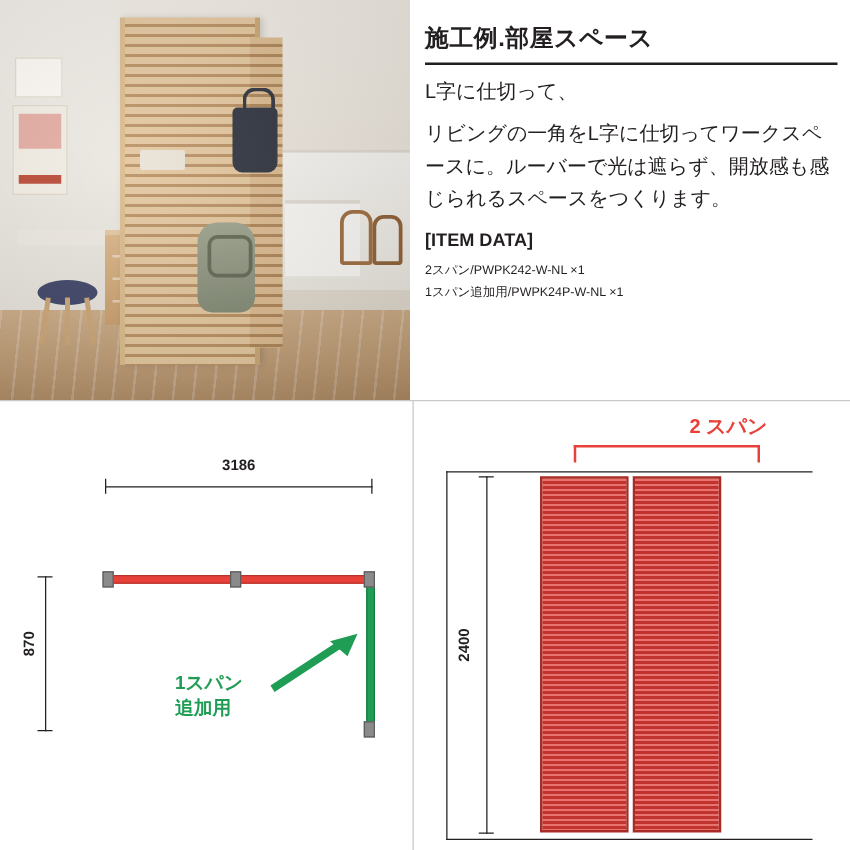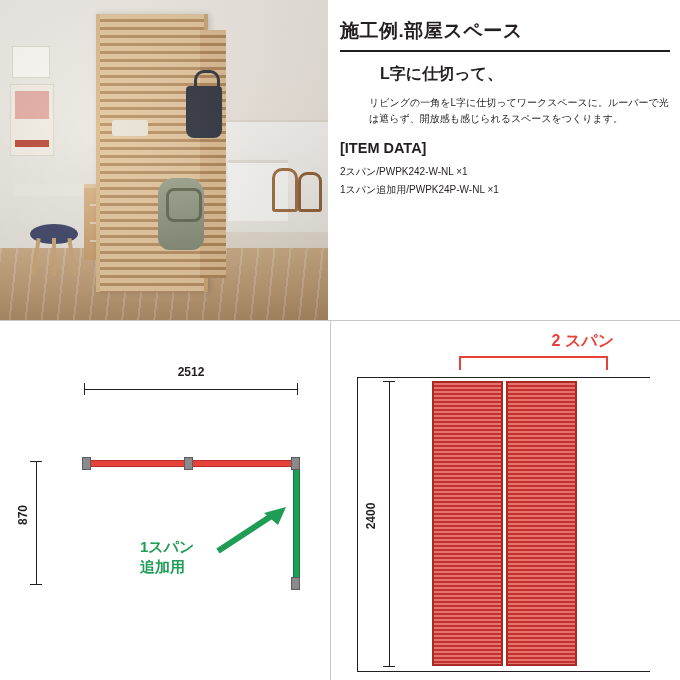--- a/index.html
+++ b/index.html
@@ -163,30 +163,28 @@
     padding-top: 18px;
     color: #231f20;
   }
   .head-rule {
     border: none;
     border-top: 2px solid #231f20;
     margin: 6px 0 10px 0;
   }
   .lead {
     font-size: 16px;
-    font-weight: bold;
+    font-weight: normal;
     line-height: 1.45;
     margin-bottom: 10px;
-    margin-left: 40px;
   }
   .body-copy {
-    font-size: 10px;
+    font-size: 16px;
     line-height: 1.62;
     margin-bottom: 12px;
-    margin-left: 29px;
   }
   .itemdata-title {
     font-size: 14.5px;
     font-weight: bold;
     margin-bottom: 7px;
   }
   .itemdata-line {
     font-size: 10px;
     line-height: 1.85;
   }
@@ -366,21 +364,21 @@
       <div class="itemdata-line">1スパン追加用/PWPK24P-W-NL ×1</div>
     </div>
   </div>
 
   <div class="divider"></div>
 
   <div class="bottom">
     <div class="vsplit"></div>
 
     <div class="plan">
-      <div class="dim-top-label">2512</div>
+      <div class="dim-top-label">3186</div>
       <div style="position:absolute;left:84px;top:68px;width:214px;border-top:1px solid #231f20;"></div>
       <div class="dim-top-l"></div>
       <div class="dim-top-r"></div>
 
       <div class="dim-left-line"></div>
       <div class="dim-left-t"></div>
       <div class="dim-left-b"></div>
       <div class="dim-left-label">870</div>
 
       <div class="wall-h"></div>

